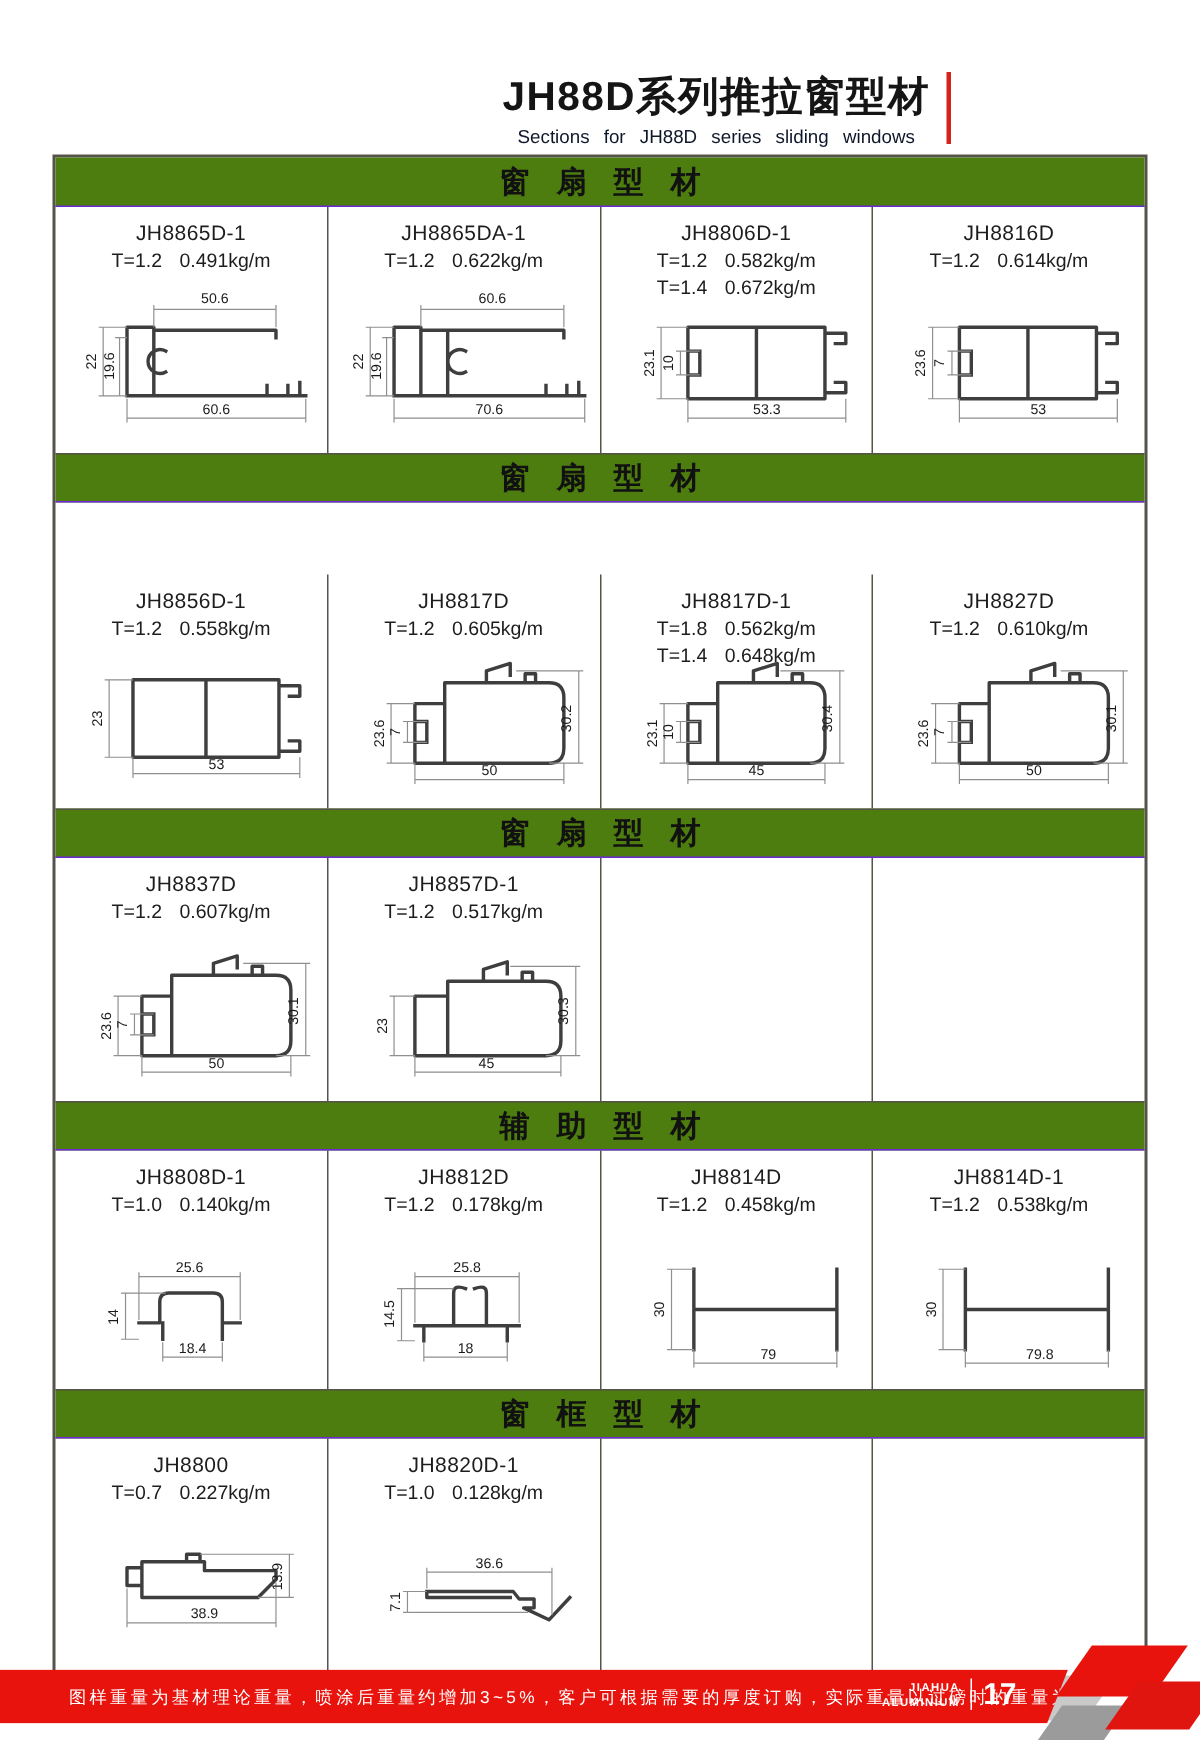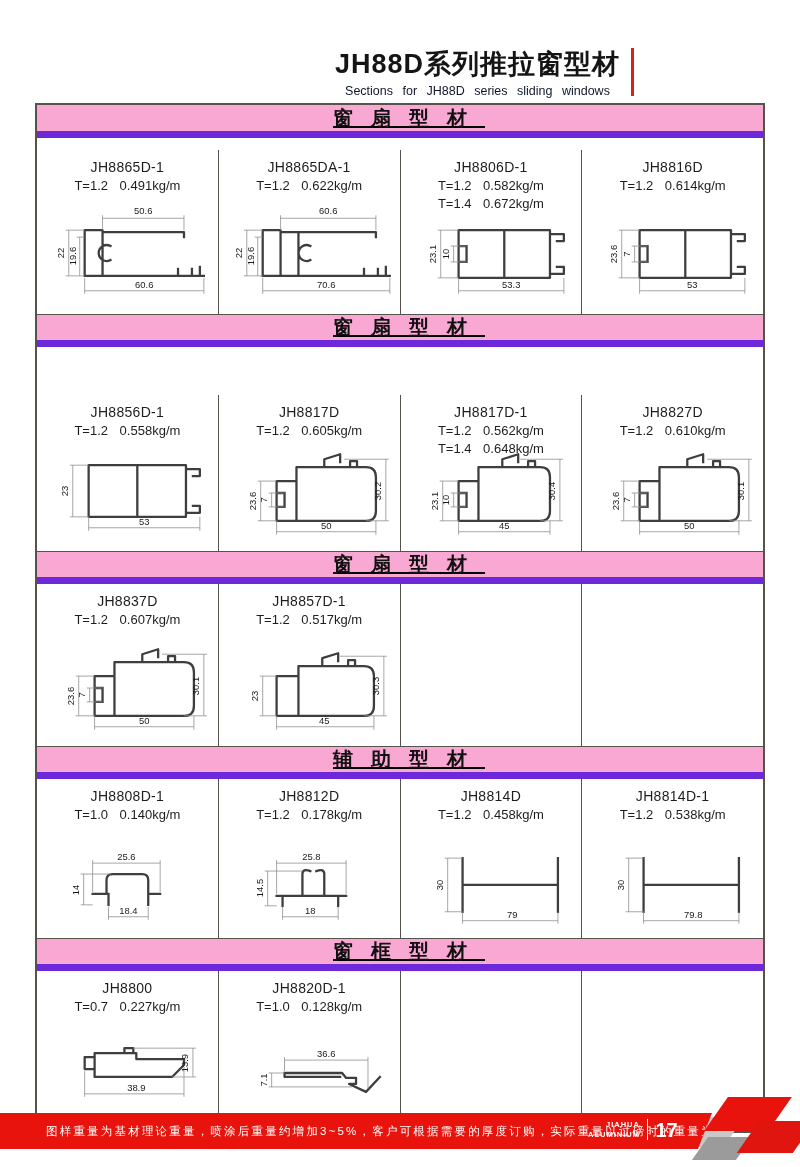--- a/index.html
+++ b/index.html
@@ -12,25 +12,25 @@
   .subtitle{font-size:12.5px;color:#0f172a;word-spacing:6px;margin-top:2px;white-space:nowrap;}
   .hdr-div{position:absolute;top:28px;right:166px;width:3px;height:48px;background:#d6231a;}
   .logos{position:absolute;top:29px;right:28px;display:flex;gap:5px;}
   .logo{width:42px;height:42px;border-radius:50%;border:3px solid #cf2318;box-sizing:border-box;display:flex;align-items:center;justify-content:center;color:#cf2318;font-weight:bold;background:#fff;}
   .logo.gb span{color:#1b3f94;font-style:italic;font-size:15px;}
   .logo.seal span{font-size:20px;line-height:1;}
   .logo.cqm span{font-size:12px;letter-spacing:0;}
 
   
   .tbl{position:absolute;left:35px;top:103px;width:730px;border:2px solid #55534a;box-sizing:border-box;background:#fff;}
-  .band{height:33px;background:#f9a8d4;border-top:1px solid #55534a;border-bottom:7px solid #6d28d9;display:flex;align-items:center;justify-content:center;box-sizing:border-box;text-decoration:underline;}
+  .band{height:33px;background:#4d7c0f;border-top:1px solid #55534a;border-bottom:1px solid #6d28d9;display:flex;align-items:center;justify-content:center;box-sizing:border-box;}
   .band:first-child{border-top:none;}
   .band-title{font-size:20px;font-weight:bold;color:#111;letter-spacing:18px;text-indent:18px;white-space:nowrap;}
   .row{display:flex;}
-  .r1{height:164px;margin-top:12px;} .r2{height:156px;margin-top:48px;} .r3{height:162px;} .r4{height:159px;} .r5{height:160px;}
+  .r1{height:164px;} .r2{height:156px;margin-top:48px;} .r3{height:162px;} .r4{height:159px;} .r5{height:160px;}
   .cell{flex:1 1 0;border-right:1px solid #55534a;position:relative;box-sizing:border-box;text-align:center;padding-top:9px;}
   .cell:last-child{border-right:none;}
   .code{font-size:14px;color:#1d1d1d;letter-spacing:0.3px;}
   .spec{font-size:13px;color:#1d1d1d;word-spacing:8px;margin-top:3px;}
   .draw{position:absolute;left:0;bottom:2px;width:100%;height:112px;}
   .p{fill:none;stroke:#3e3e3e;stroke-width:2.3;stroke-linejoin:round;stroke-linecap:square;}
   .d{fill:none;stroke:#8f8f8f;stroke-width:0.8;}
   .t{font-family:"Liberation Sans",sans-serif;font-size:9.5px;fill:#1a1a1a;}
 
   
@@ -140,21 +140,21 @@
         <path class="d" d="M58 44 H39 M58 84 H39 M42 44 V84 M66 56 H50 M66 70 H50 M53 56 V70 M126 22 H171 M148 84 H171 M168 22 V84 M58 84 V98 M158 84 V98 M58 95 H158"></path>
         <text class="t" transform="rotate(-90 37 64)" x="37" y="64" text-anchor="middle">23.6</text>
         <text class="t" transform="rotate(-90 48 63)" x="48" y="63" text-anchor="middle">7</text>
         <text class="t" transform="rotate(-90 163 54)" x="163" y="54" text-anchor="middle">30.2</text>
         <text class="t" x="108" y="92" text-anchor="middle">50</text>
       </svg>
     </div>
 
     <div class="cell">
       <div class="code">JH8817D-1</div>
-      <div class="spec">T=1.2 0.562kg/m</div>
+      <div class="spec">T=1.8 0.562kg/m</div>
       <div class="spec">T=1.4 0.648kg/m</div>
       <svg class="draw" viewBox="0 0 182 112">
         <path class="p" d="M78 30 H140 q10 0 10 10 V74 q0 10 -10 10 H58 V44 H78 Z M78 44 V84 M58 56 h8 M58 70 h8 M66 56 V70 M102 30 v-8 l16 -5 v8 M128 30 v-6 h7 v6"></path>
         <path class="d" d="M58 44 H39 M58 84 H39 M42 44 V84 M66 56 H50 M66 70 H50 M53 56 V70 M120 22 H163 M140 84 H163 M160 22 V84 M58 84 V98 M150 84 V98 M58 95 H150"></path>
         <text class="t" transform="rotate(-90 37 64)" x="37" y="64" text-anchor="middle">23.1</text>
         <text class="t" transform="rotate(-90 48 63)" x="48" y="63" text-anchor="middle">10</text>
         <text class="t" transform="rotate(-90 155 54)" x="155" y="54" text-anchor="middle">30.4</text>
         <text class="t" x="104" y="92" text-anchor="middle">45</text>
       </svg>
     </div>

